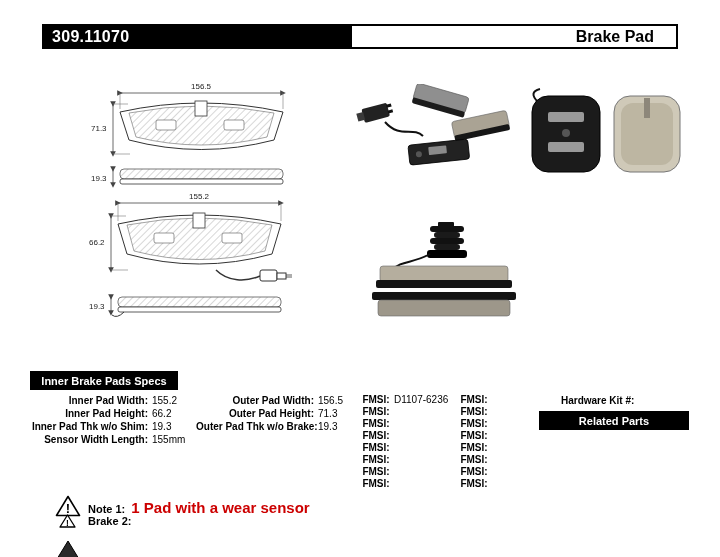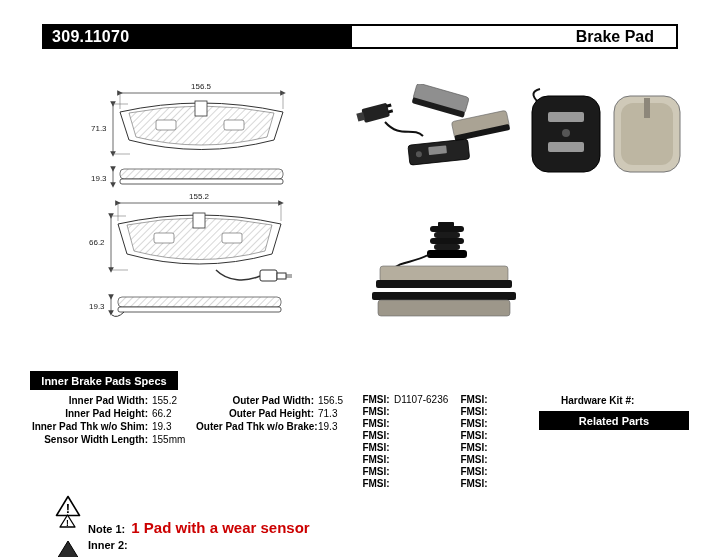--- a/index.html
+++ b/index.html
@@ -36,21 +36,21 @@
 
   .fmsi-rows { position:absolute; }
   .fmsi-row { display:grid; grid-template-columns:36px 62px 36px 1fr; line-height:12px; font-size:10px; padding-left:6px; }
   .fmsi-row .fl { font-weight:bold;text-align:center; }
 
   .rel-rows { position:absolute; }
   .rel-row { display:flex; gap:4px; line-height:13px; font-size:10px; }
   .rel-row .rl { font-weight:bold;padding-left:16px; }
 
   .note { position:absolute; display:flex; gap:6px; align-items:baseline; }
-  .note-label { font-weight:bold; font-size:11px; white-space:nowrap;margin-top:24px; }
+  .note-label { font-weight:bold; font-size:11px; white-space:nowrap; }
   .note-text { font-weight:bold; font-size:15px; color:#cc0000; white-space:nowrap; }
 
   svg text.dim { font-family:"Liberation Sans", sans-serif; font-size:8px; fill:#222; }
 </style>
 </head>
 <body>
 
 <div class="page">
 
   <div class="header">
@@ -311,21 +311,21 @@
     <span class="note-label">Note 1:</span>
     <span class="note-text">1 Pad with a wear sensor</span>
   </div>
 
   <svg class="abs" style="left:59px;top:514px;" width="17" height="14" viewBox="0 0 17 14">
     <path d="M8.5,1 L16,13 L1,13 Z" fill="#fff" stroke="#000" stroke-width="1.3" stroke-linejoin="round"></path>
     <text x="8.5" y="11.5" text-anchor="middle" font-size="8.5" font-weight="bold" font-family="Liberation Sans, sans-serif" fill="#000">!</text>
   </svg>
 
   <div class="note" style="left:88px;top:515px;">
-    <span class="note-label">Inner 2:</span>
+    <span class="note-label">Brake 2:</span>
     <span class="note-text"></span>
   </div>
 
   <svg class="abs" style="left:56px;top:540px;" width="24" height="17" viewBox="0 0 24 17">
     <path d="M12,1 L23,19 L1,19 Z" fill="#2a2a2a" stroke="#000" stroke-width="1"></path>
   </svg>
 
 </div>
 
 </body></html>

